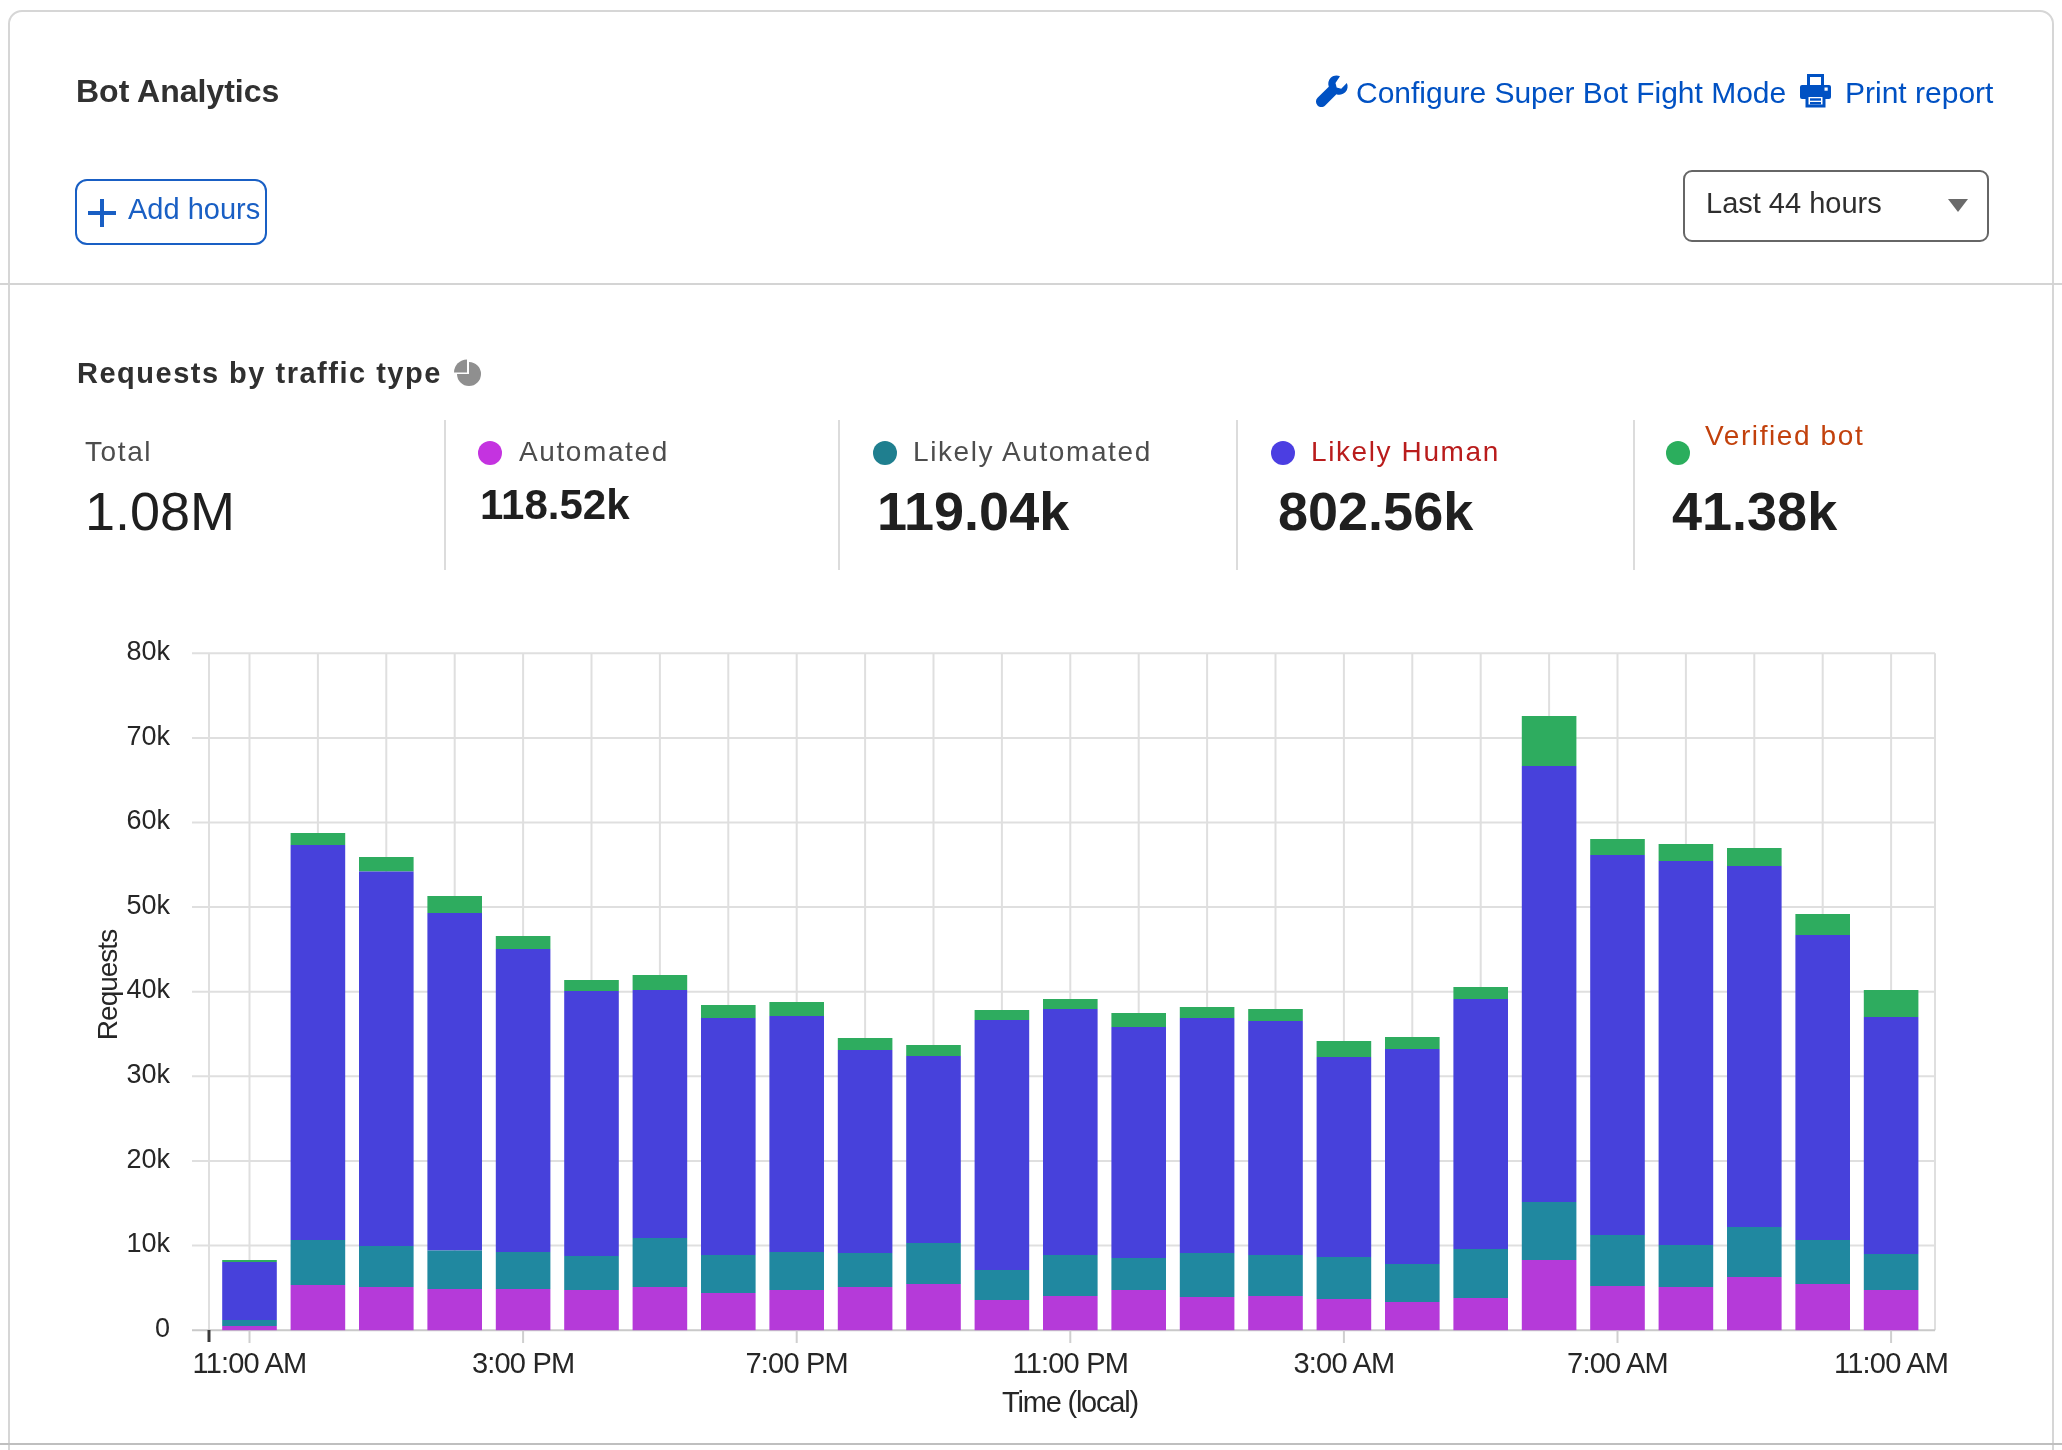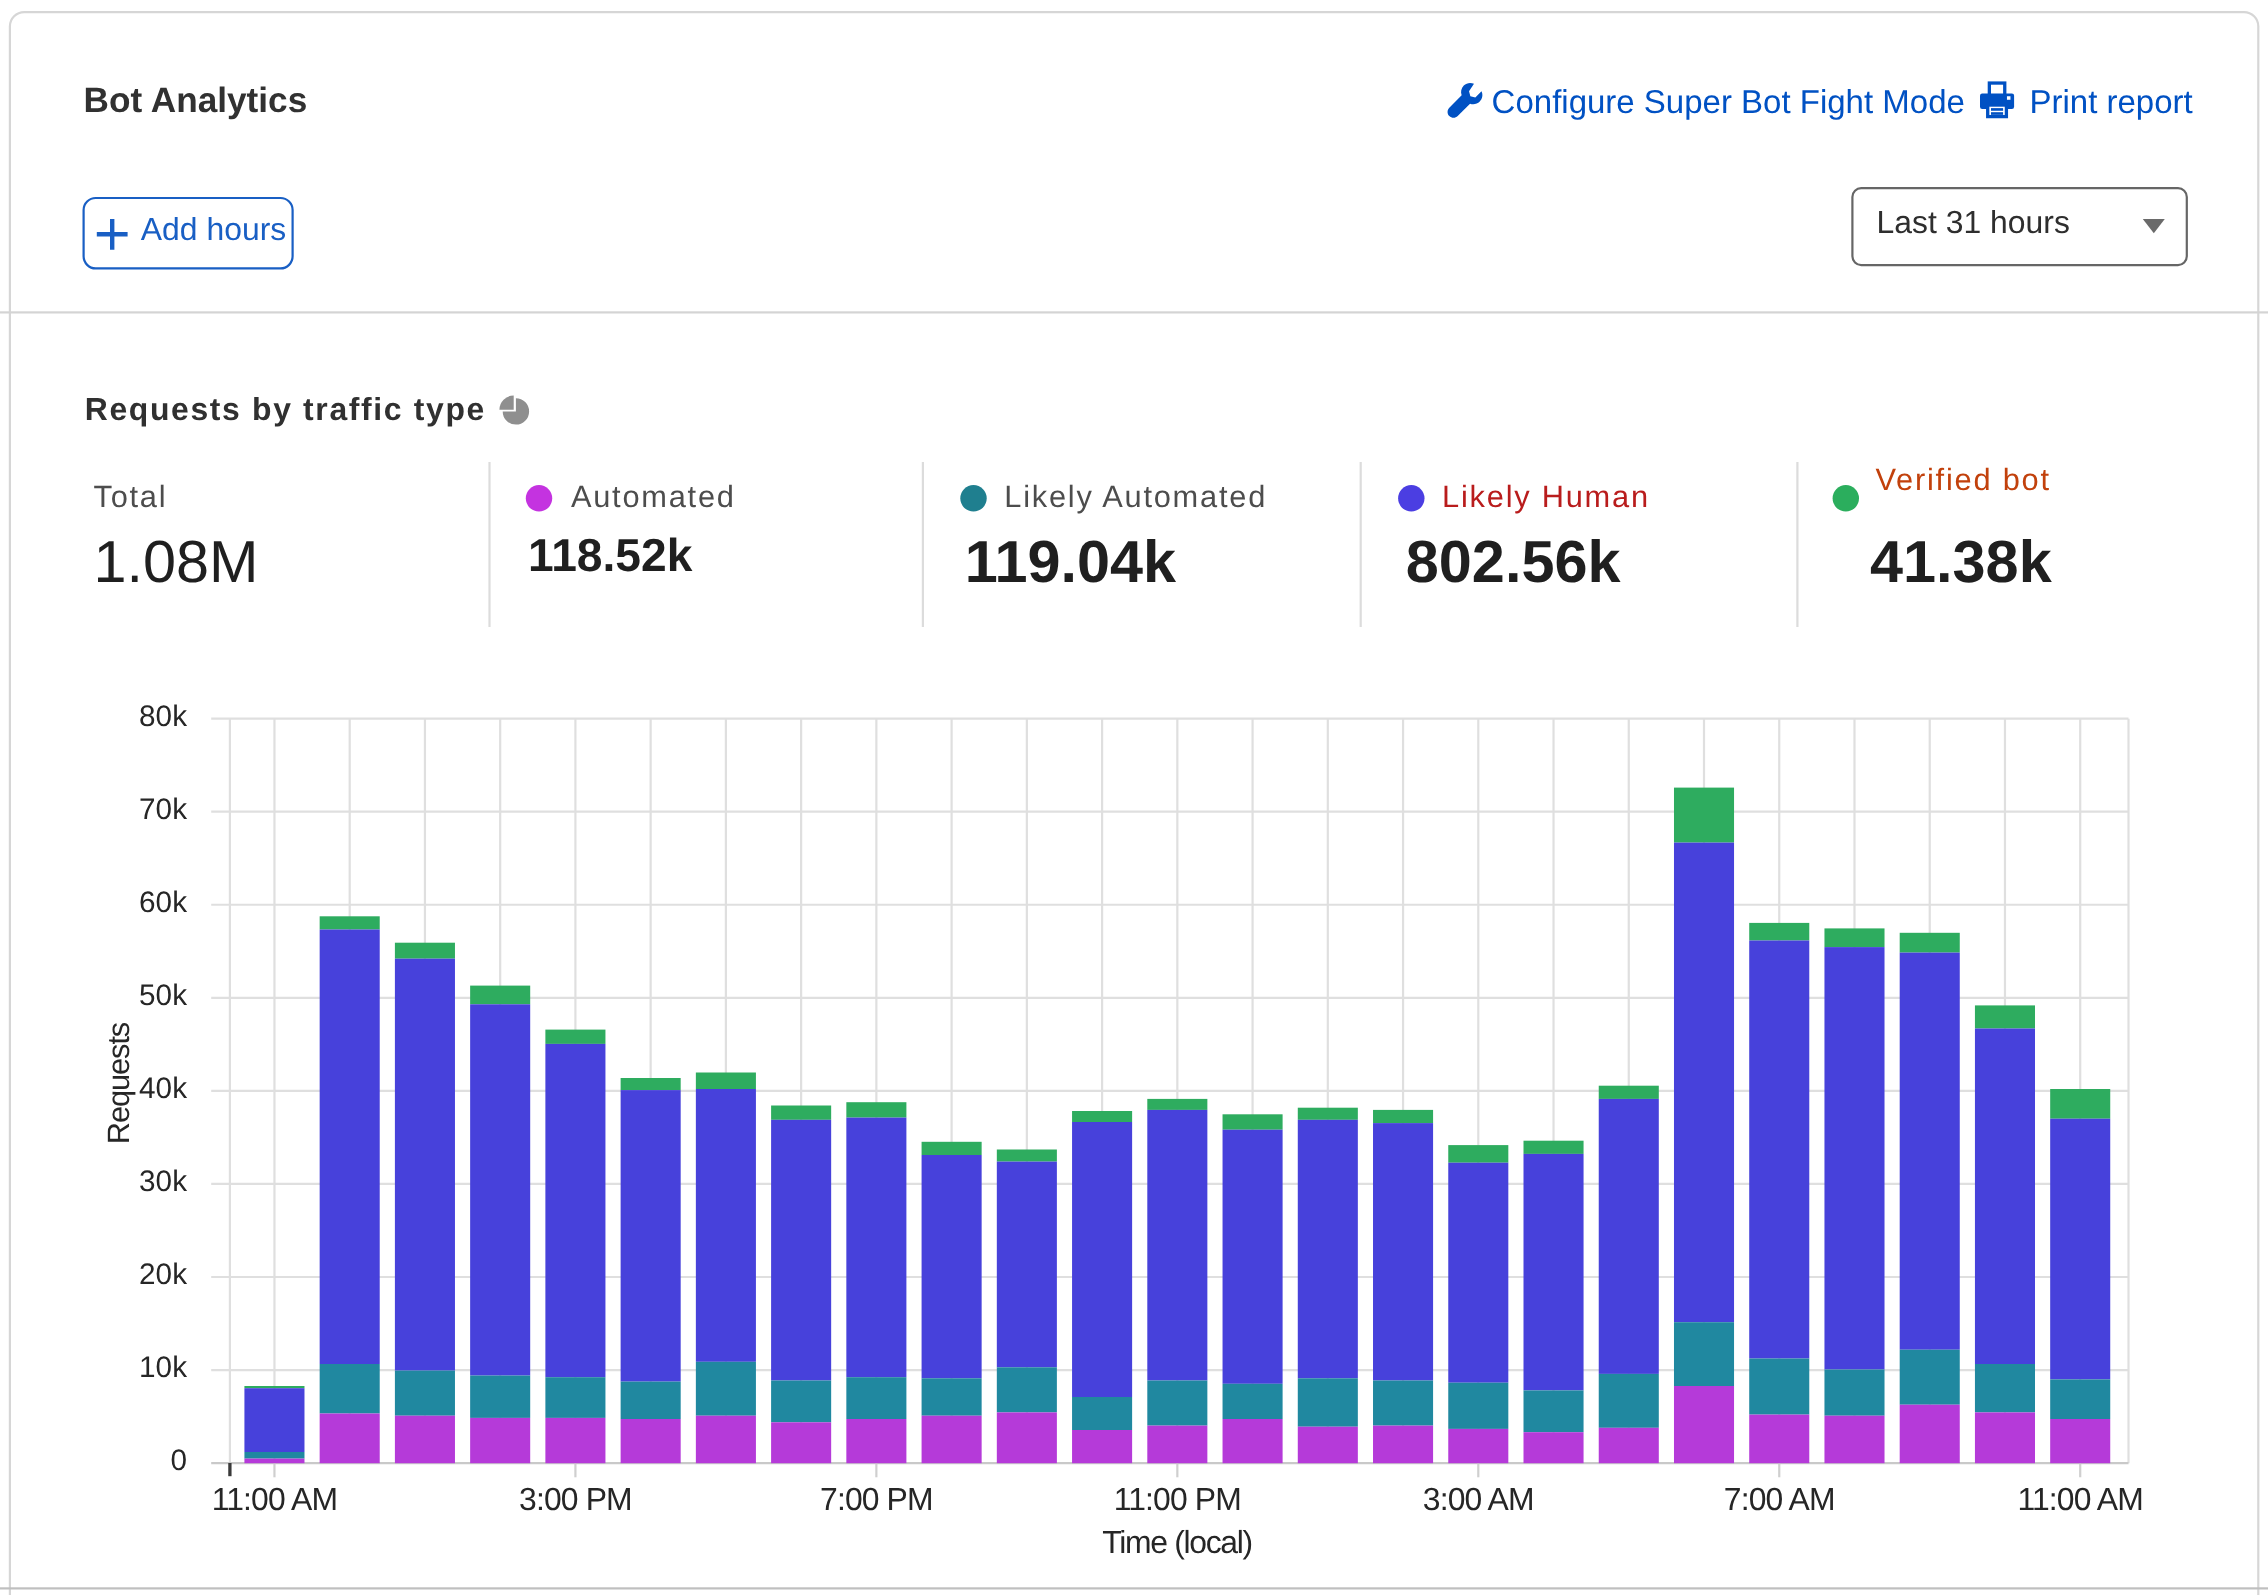--- a/index.html
+++ b/index.html
@@ -38,21 +38,21 @@
     </svg>
   </div>
 
   <div class="abs" style="left:75px;top:179px;width:192px;height:66px;border:2px solid #195fc4;border-radius:12px;box-sizing:border-box;"></div>
   <svg class="abs" style="left:86px;top:197px;" width="32" height="32" viewBox="0 0 32 32">
     <path d="M14 2h4v12h12v4H18v12h-4V18H2v-4h12z" fill="#195fc4"></path>
   </svg>
   <div class="abs" style="left:128px;top:195px;font-size:29px;color:#195fc4;line-height:1;">Add hours</div>
 
   <div class="abs" style="left:1683px;top:170px;width:306px;height:72px;border:2px solid #666;border-radius:9px;box-sizing:border-box;"></div>
-  <div class="abs" style="left:1706px;top:189px;font-size:29px;color:#2e2e2e;line-height:1;">Last 31 hours</div>
+  <div class="abs" style="left:1706px;top:189px;font-size:29px;color:#2e2e2e;line-height:1;">Last 44 hours</div>
   <div class="abs" style="left:1948px;top:199px;width:0;height:0;border-left:10.5px solid transparent;border-right:10.5px solid transparent;border-top:13px solid #6a6a6a;"></div>
 
   <div class="abs" style="left:77px;top:359px;font-size:29px;font-weight:700;color:#303030;line-height:1;letter-spacing:1.5px;">Requests by traffic type</div>
   <svg class="abs" style="left:450px;top:356px;" width="34" height="34" viewBox="0 0 34 34">
     <path d="M19 18 L19 6 A12 12 0 1 1 7 18 Z" fill="#8f8f8f"></path>
     <path d="M17 16.5 L17 3.5 A13 13 0 0 0 4 16.5 Z" fill="#8f8f8f"></path>
   </svg>
 
   <div class="abs" style="left:444px;top:420px;width:2px;height:150px;background:#dcdcdc;"></div>
   <div class="abs" style="left:838px;top:420px;width:2px;height:150px;background:#dcdcdc;"></div>
@@ -67,21 +67,21 @@
 
   <div class="abs" style="left:478px;top:441px;width:24px;height:24px;border-radius:50%;background:#c433e0;"></div>
   <div class="abs" style="left:873px;top:441px;width:24px;height:24px;border-radius:50%;background:#1f7f8f;"></div>
   <div class="abs" style="left:1271px;top:441px;width:24px;height:24px;border-radius:50%;background:#4b3ee2;"></div>
   <div class="abs" style="left:1666px;top:441px;width:24px;height:24px;border-radius:50%;background:#2bae5d;"></div>
 
   <div class="abs" style="left:85px;top:484px;font-size:54px;font-weight:400;color:#1f1f1f;line-height:1;">1.08M</div>
   <div class="abs" style="left:480px;top:484px;font-size:42px;font-weight:700;color:#1f1f1f;line-height:1;">118.52k</div>
   <div class="abs" style="left:877px;top:484px;font-size:54px;font-weight:700;color:#1f1f1f;line-height:1;">119.04k</div>
   <div class="abs" style="left:1278px;top:484px;font-size:54px;font-weight:700;color:#1f1f1f;line-height:1;">802.56k</div>
-  <div class="abs" style="left:1672px;top:484px;font-size:54px;font-weight:700;color:#1f1f1f;line-height:1;margin-left:28px;">41.38k</div>
+  <div class="abs" style="left:1672px;top:484px;font-size:54px;font-weight:700;color:#1f1f1f;line-height:1;">41.38k</div>
 
   <svg class="abs" style="left:0;top:0;" width="2062" height="1450" viewBox="0 0 2062 1450">
     <g stroke="#dfdfdf" stroke-width="2">
       <line x1="192" y1="653.3" x2="1935" y2="653.3"></line>
       <line x1="192" y1="737.9" x2="1935" y2="737.9"></line>
       <line x1="192" y1="822.5" x2="1935" y2="822.5"></line>
       <line x1="192" y1="907.1" x2="1935" y2="907.1"></line>
       <line x1="192" y1="991.7" x2="1935" y2="991.7"></line>
       <line x1="192" y1="1076.3" x2="1935" y2="1076.3"></line>
       <line x1="192" y1="1160.9" x2="1935" y2="1160.9"></line>

